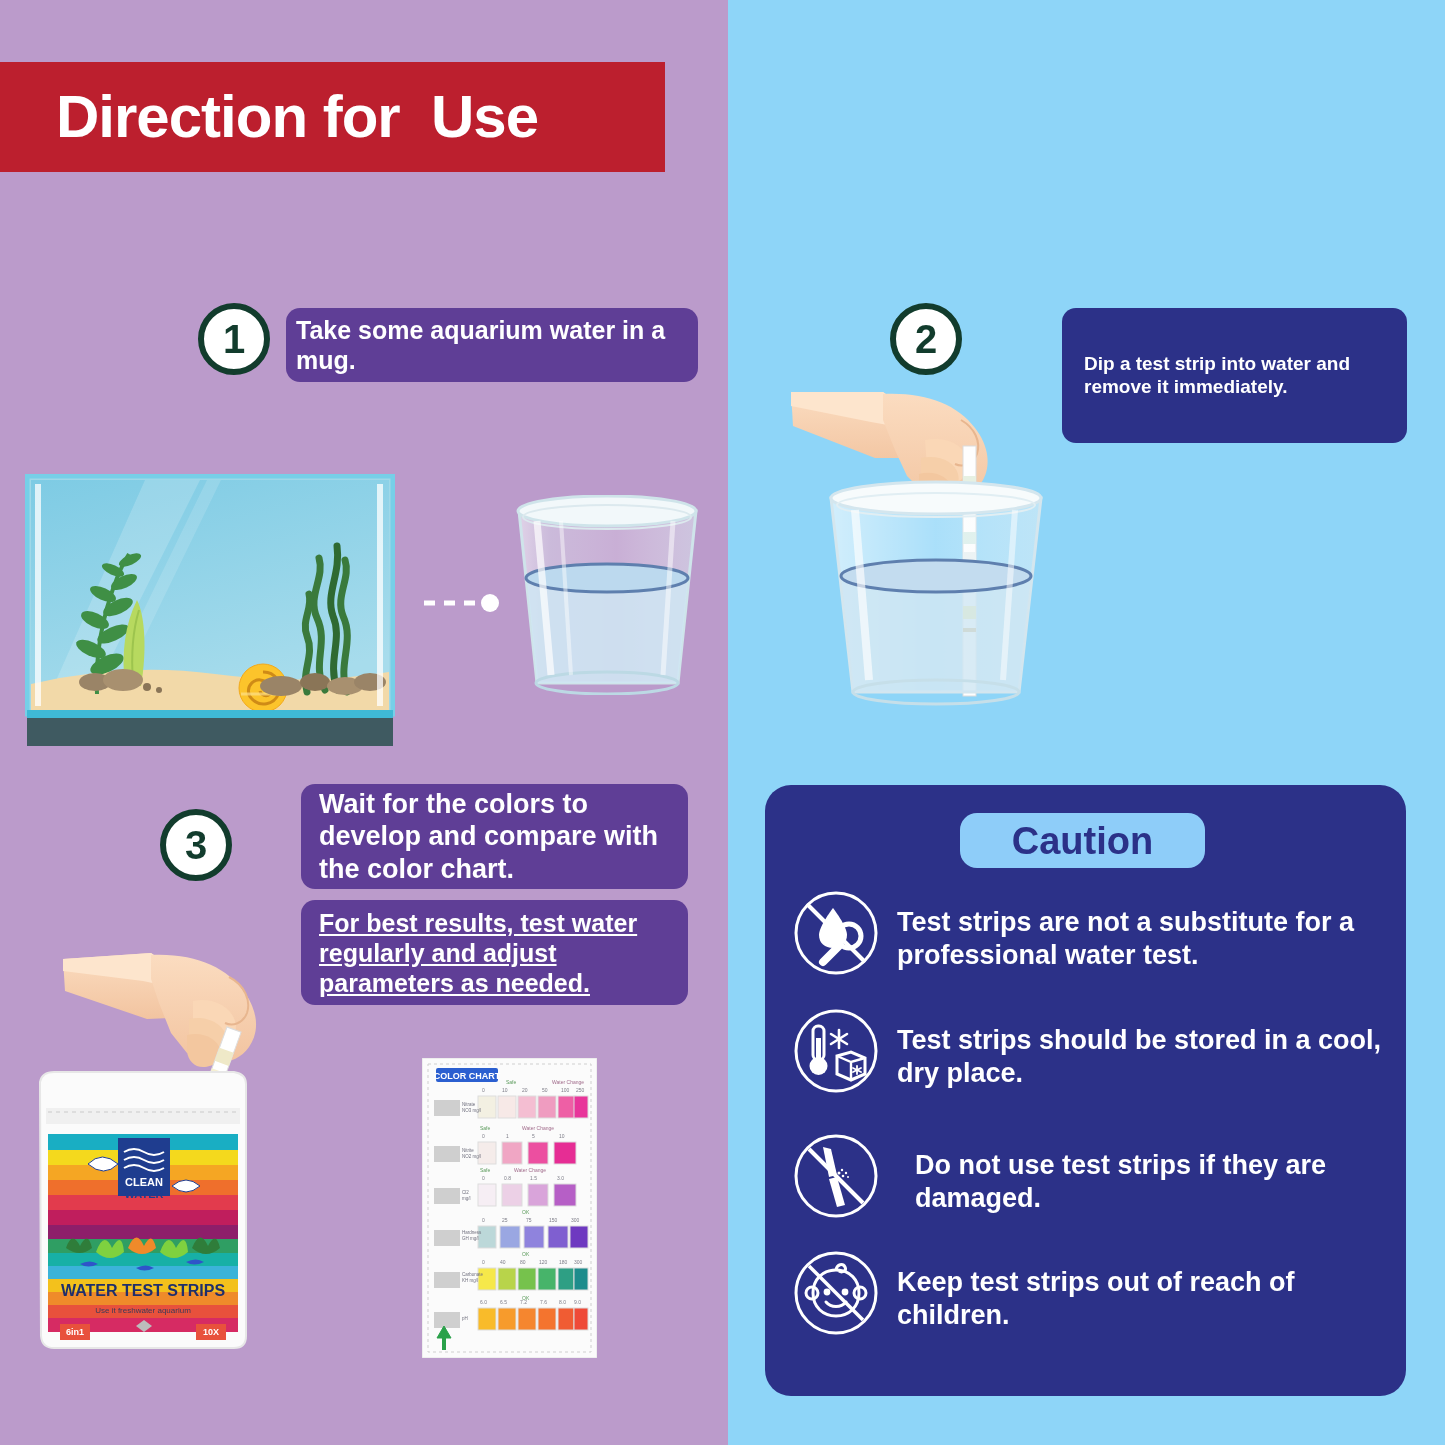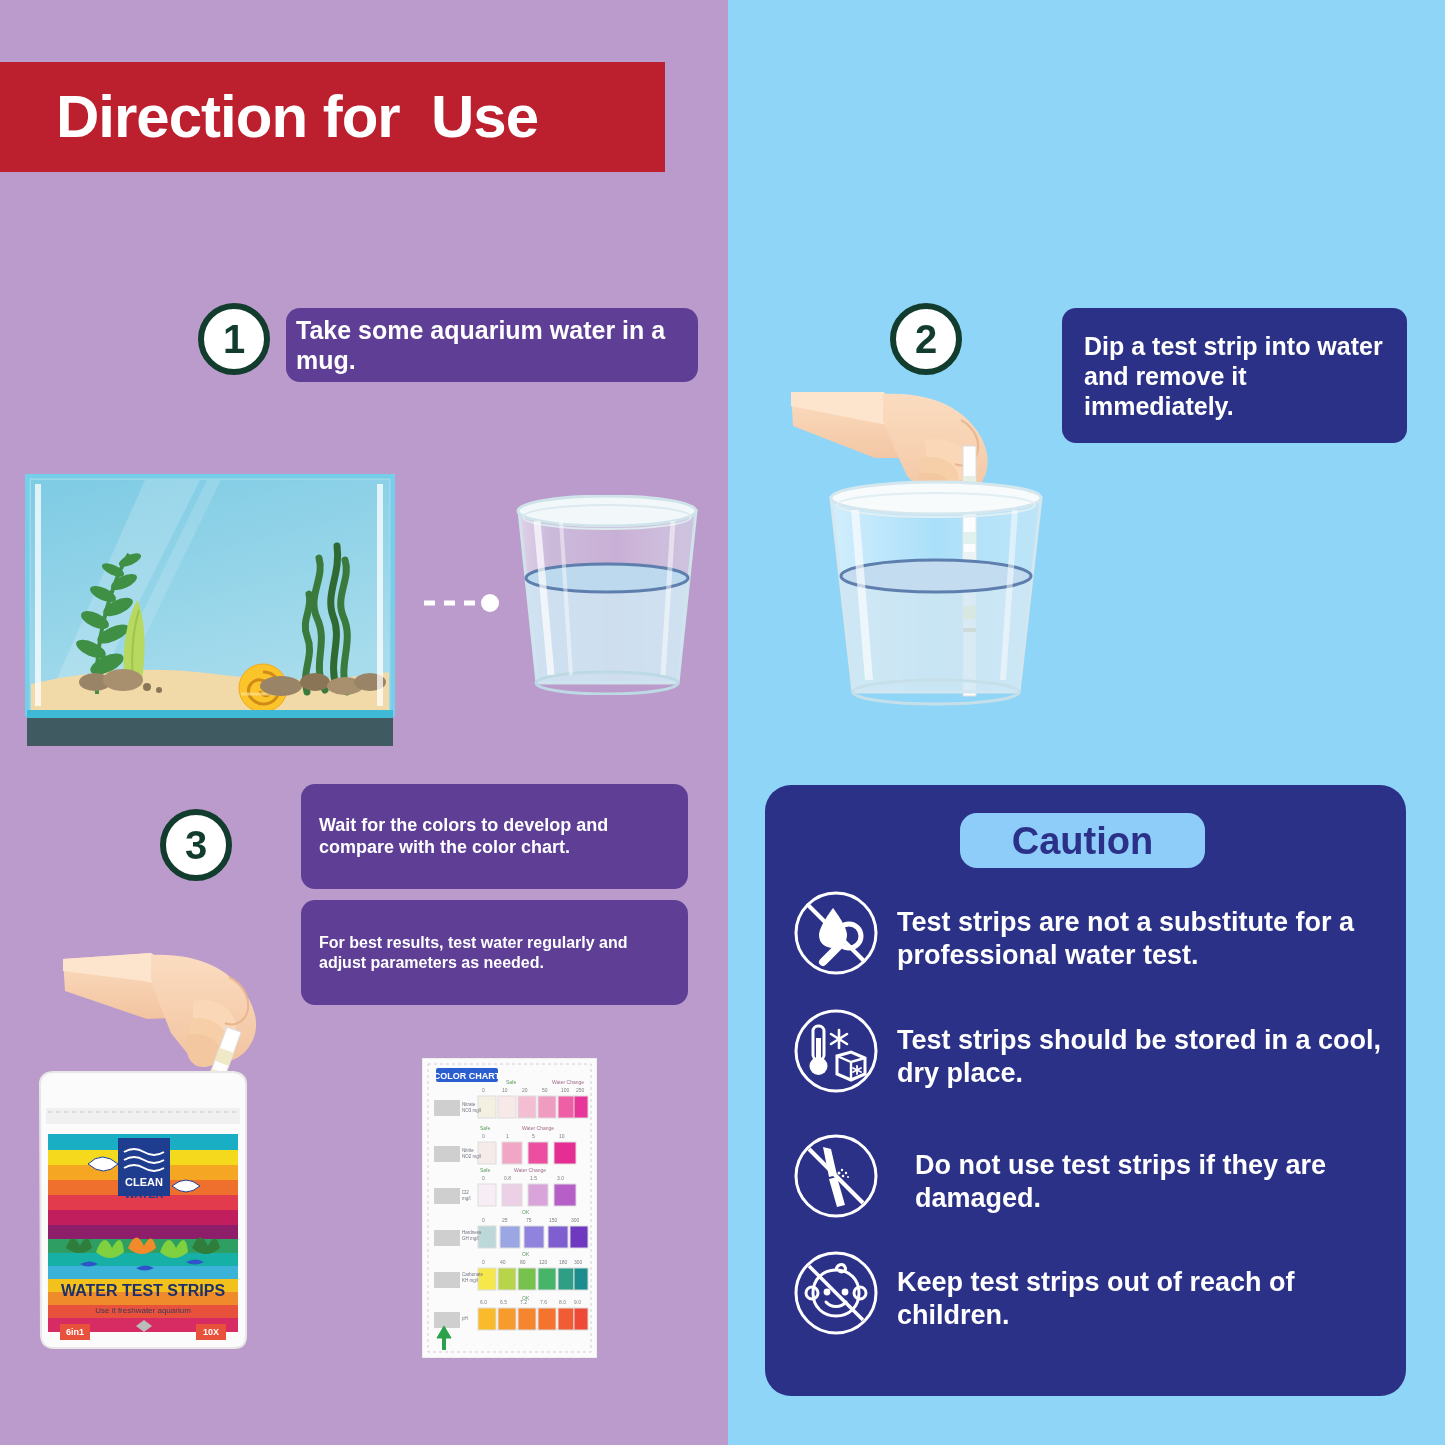--- a/index.html
+++ b/index.html
@@ -22,25 +22,25 @@
   
   .callout{position:absolute;border-radius:14px;box-sizing:border-box;
     display:flex;align-items:center;}
   .callout p{margin:0;color:#ffffff;font-weight:bold;line-height:1.20;}
   .purple{background:#5f3e96;}
   .navy{background:#2c3188;}
 
   #callout-1{left:286px;top:308px;width:412px;height:74px;padding:0 10px;}
   #callout-1 p{font-size:25px;}
   #callout-2{left:1062px;top:308px;width:345px;height:135px;padding:0 22px;}
-  #callout-2 p{font-size:25px;}
+  #callout-2 p{font-size:19px;}
   #callout-3a{left:301px;top:784px;width:387px;height:105px;padding:0 18px;}
-  #callout-3a p{font-size:18px;}
+  #callout-3a p{font-size:27px;}
   #callout-3b{left:301px;top:900px;width:387px;height:105px;padding:0 18px;}
-  #callout-3b p{font-size:16px;}
+  #callout-3b p{font-size:25px;text-decoration:underline;}
 
   
   #aquarium{position:absolute;left:25px;top:474px;width:370px;height:280px;}
   .aq-svg{display:block;}
 
   
   #mug-1{position:absolute;left:505px;top:495px;width:205px;height:200px;}
   #dash-arrow{position:absolute;left:424px;top:594px;width:80px;height:18px;}
 
   

